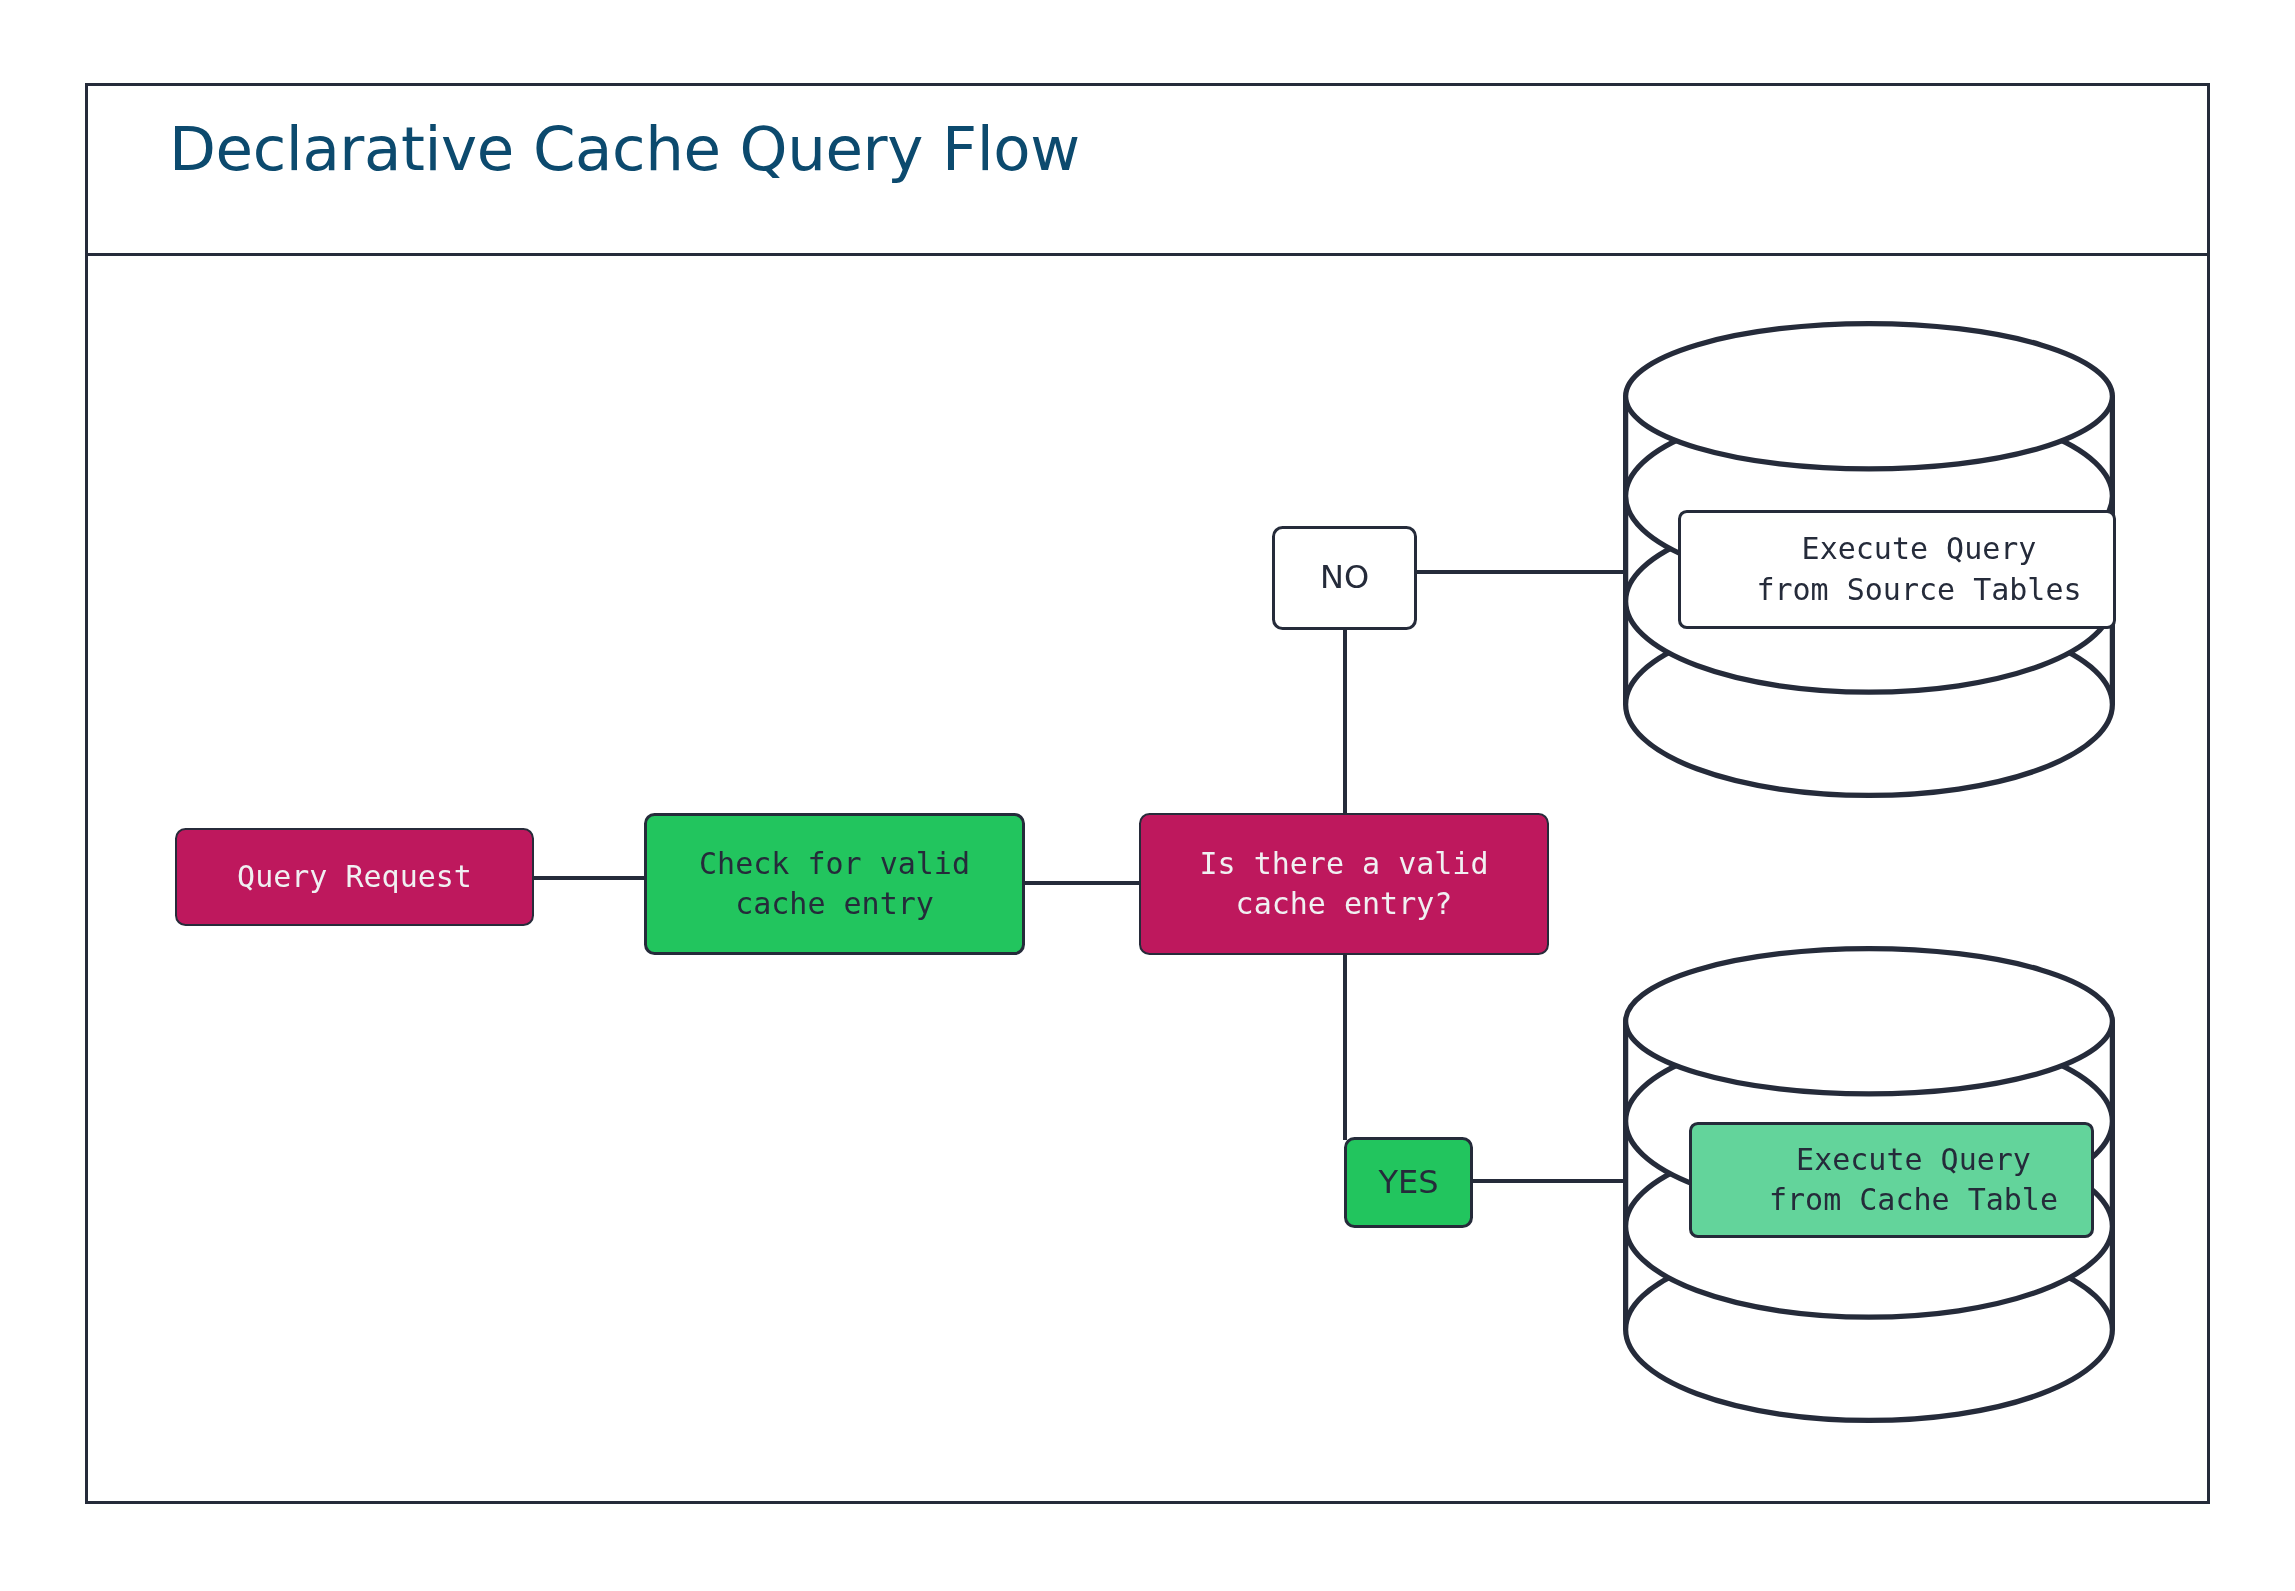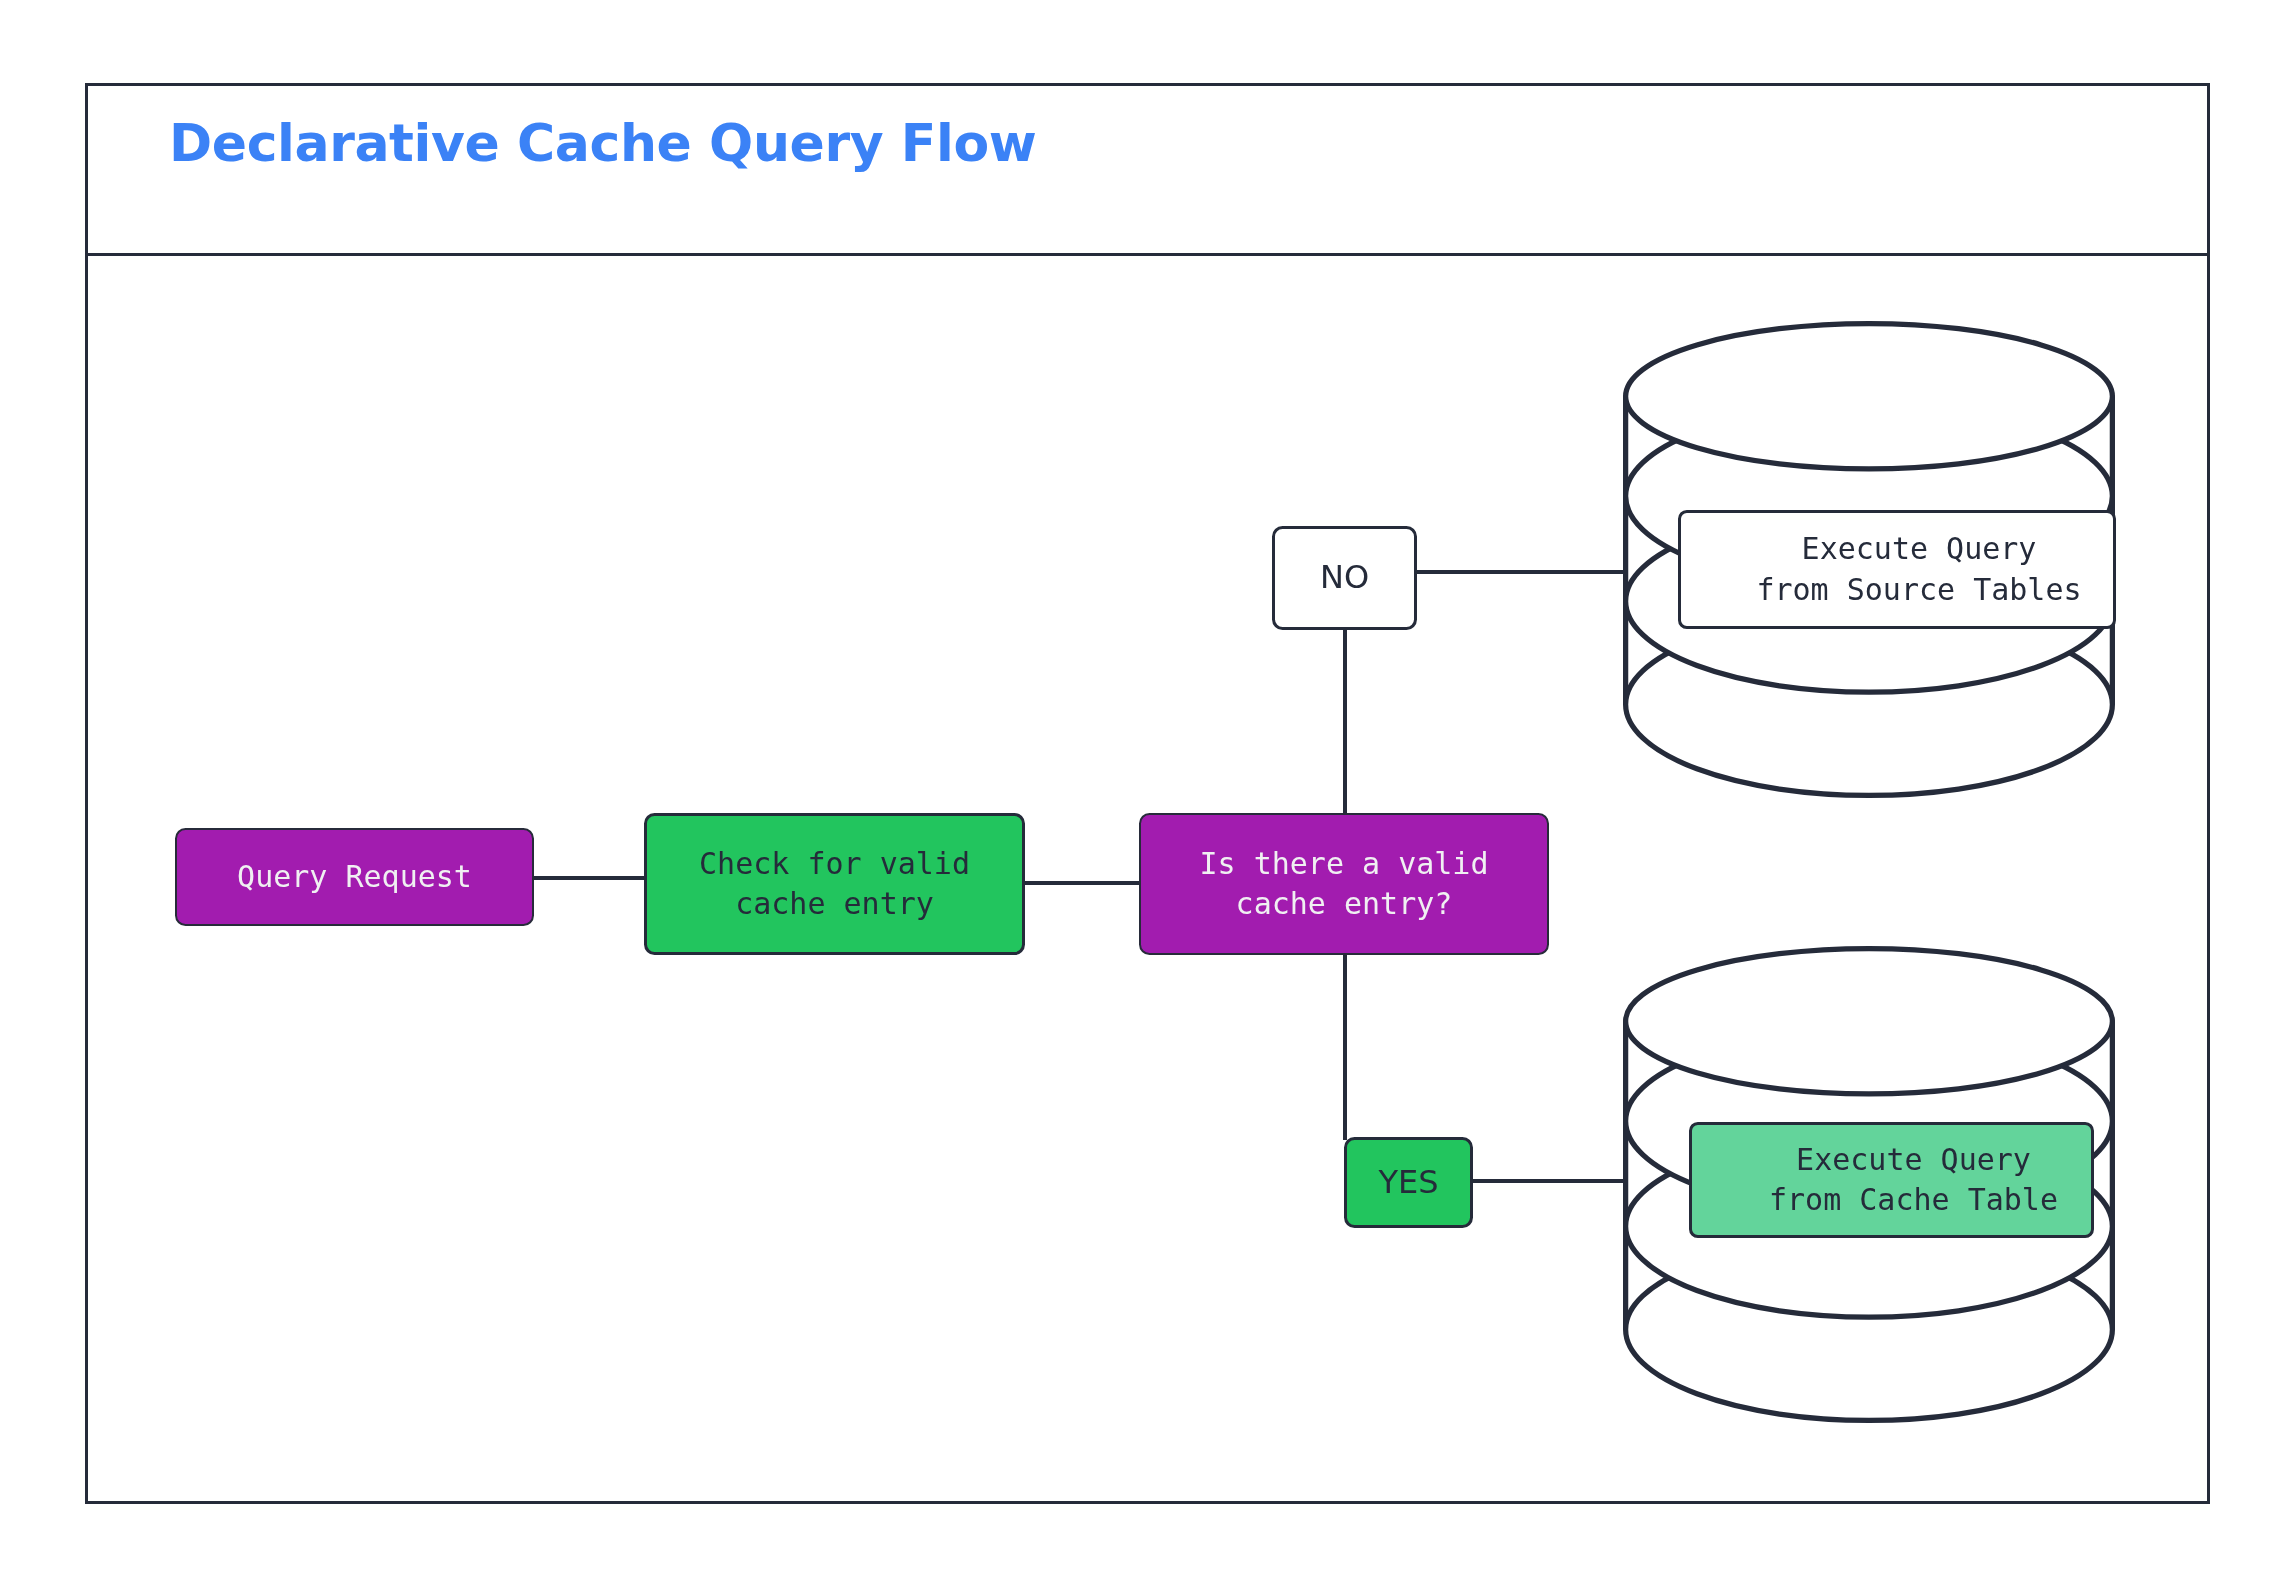--- a/index.html
+++ b/index.html
@@ -39,44 +39,44 @@
     width: 2125px;
     height: 173px;
     box-sizing: border-box;
     border-bottom: 3.5px solid #252b3a;
   }
   .title-text {
     position: absolute;
     left: 84px;
     top: 30px;
     font-family: "DejaVu Sans", sans-serif;
-    font-size: 52px;
-    font-weight: bold;
-    color: #3b82f6;
+    font-size: 61px;
+    font-weight: normal;
+    color: #0c4a6e;
     letter-spacing: -0.4px;
     white-space: nowrap;
   }
 
   
   .node {
     position: absolute;
     box-sizing: border-box;
     display: flex;
     align-items: center;
     justify-content: center;
     text-align: center;
     font-family: "DejaVu Sans Mono", monospace;
     font-size: 30px;
     line-height: 1.35;
     border-radius: 10.5px;
     white-space: pre-line;
     letter-spacing: 0px;
   }
   .node.dark {
-    background: #a21caf;
+    background: #be185d;
     color: #f0f0f2;
     border: 2.6px solid #272b3a;
   }
   .node.green {
     background: #22c55e;
     color: #252b3a;
     border: 3.5px solid #252b3a;
   }
   .node.white {
     background: #ffffff;

